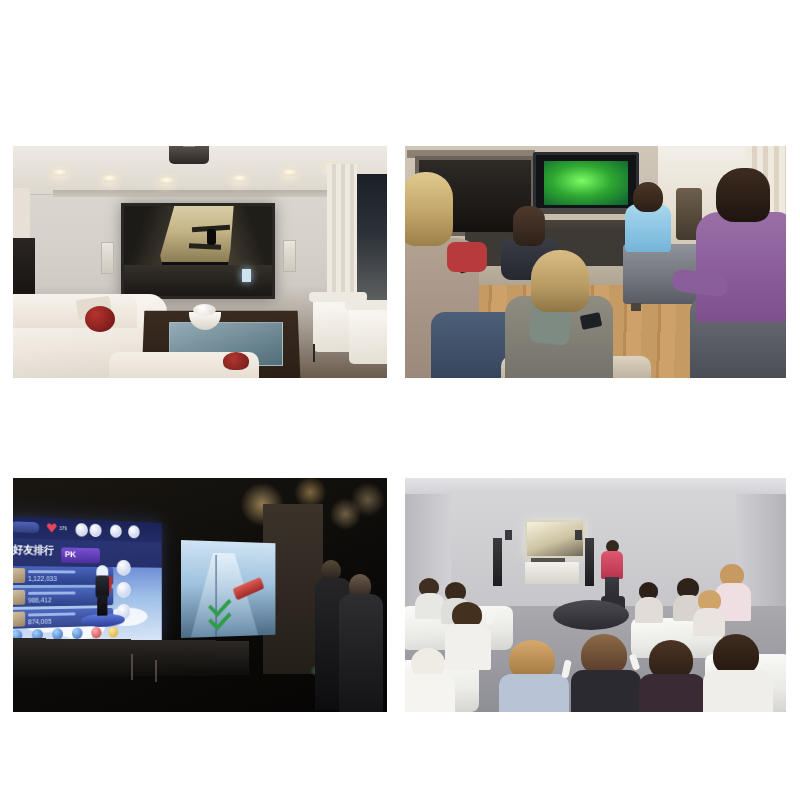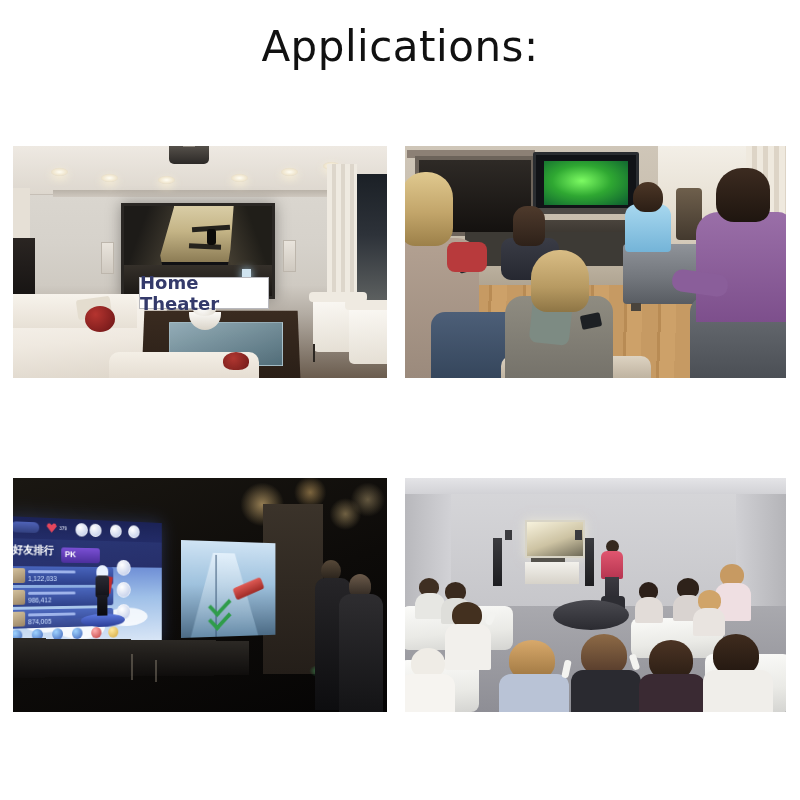--- a/index.html
+++ b/index.html
@@ -613,21 +613,20 @@
   .tr-ctrl {
     position: absolute; width: 7px; height: 13px; background: #f3f3f0;
     border-radius: 3px;
   }
 </style>
 </head>
 <body>
 
 <div id="page">
 
-  <div class="page-title">Applications:</div>
 
   <div class="panel tl">
     <div class="photo">
       <div class="ht-wall"></div>
       <div class="ht-ceiling"></div>
       <div class="ht-ceil-edge"></div>
       <div class="ht-nook"></div>
       <div class="ht-fireplace"></div>
 
       <div class="ht-downlight" style="left:38px;  top:22px;"></div>
@@ -667,23 +666,20 @@
       <div class="ht-bowl-top"></div>
 
       <div class="ht-chair" style="left:300px; top:150px;"></div>
       <div class="ht-chair-arm" style="left:296px; top:146px;"></div>
       <div class="ht-chair-leg" style="left:300px; top:198px;"></div>
       <div class="ht-chair" style="left:336px; top:158px; width:48px; height:60px;"></div>
       <div class="ht-chair-arm" style="left:332px; top:154px; width:54px;"></div>
 
       <div class="ht-sofa2"></div>
       <div class="ht-pillow-red2"></div>
-    </div>
-    <div class="caption home">
-      <span>Home Theater</span>
     </div>
   </div>
 
   <div class="panel tr">
     <div class="photo">
       <div class="sh-bg"></div>
       <div class="sh-wall"></div>
       <div class="sh-mantel"></div>
       <div class="sh-fireplace"></div>
       <div class="sh-window"></div>

